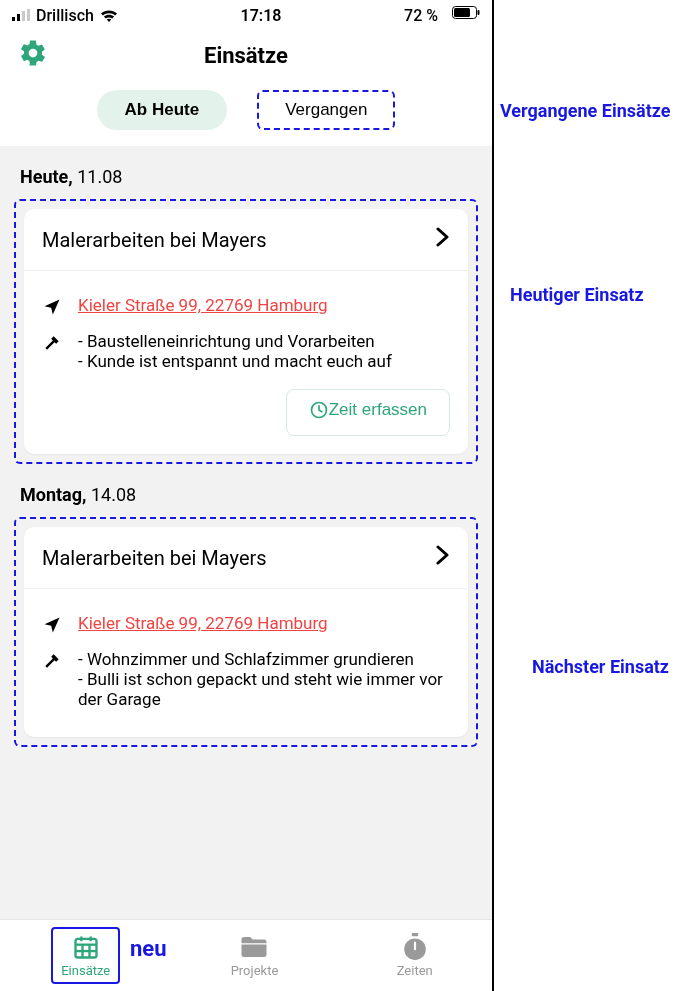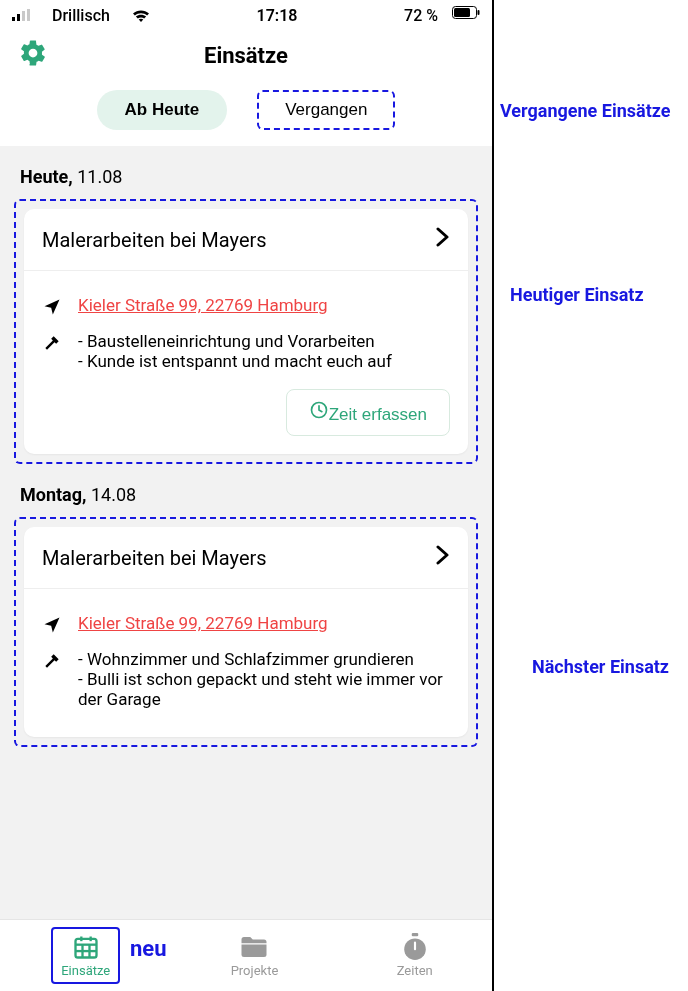--- a/index.html
+++ b/index.html
@@ -20,21 +20,21 @@
     }
     .status-bar {
       height: 30px;
       display: flex;
       align-items: center;
       justify-content: space-between;
       padding: 0 12px;
       font-size: 16px;
       font-weight: 500;
     }
-    .status-left { display: flex; align-items: center; gap: 22px; }
+    .status-left { display: flex; align-items: center; gap: 6px; }
     .status-right { display: flex; align-items: flex-start; gap: 14px; }
     .signal-icon, .wifi-icon, .battery-icon { display: inline-flex; }
     .header {
       height: 50px;
       display: flex;
       align-items: center;
       position: relative;
     }
     .gear {
       position: absolute;
@@ -110,21 +110,21 @@
       margin: 10px 0;
       font-size: 17px;
     }
     .row .icon { width: 22px; flex-shrink: 0; margin-top: 2px; }
     .addr { text-decoration: underline; color: #ef4444; }
     .notes-list { margin: 0; padding: 0; list-style: none; }
     .notes-list li::before { content: "- "; }
     .time-btn-row { display: flex; justify-content: flex-end; margin-top: 18px; }
     .time-btn {
       display: inline-flex;
-      align-items: flex-end;
+      align-items: flex-start;
       gap: 0;
       border: 1px solid #d8eadf;
       background: #fff;
       color: #2ea67a;
       font-size: 17px;
       padding: 10px 22px;
       border-radius: 8px;
       cursor: pointer;
     }
     .tabbar {

